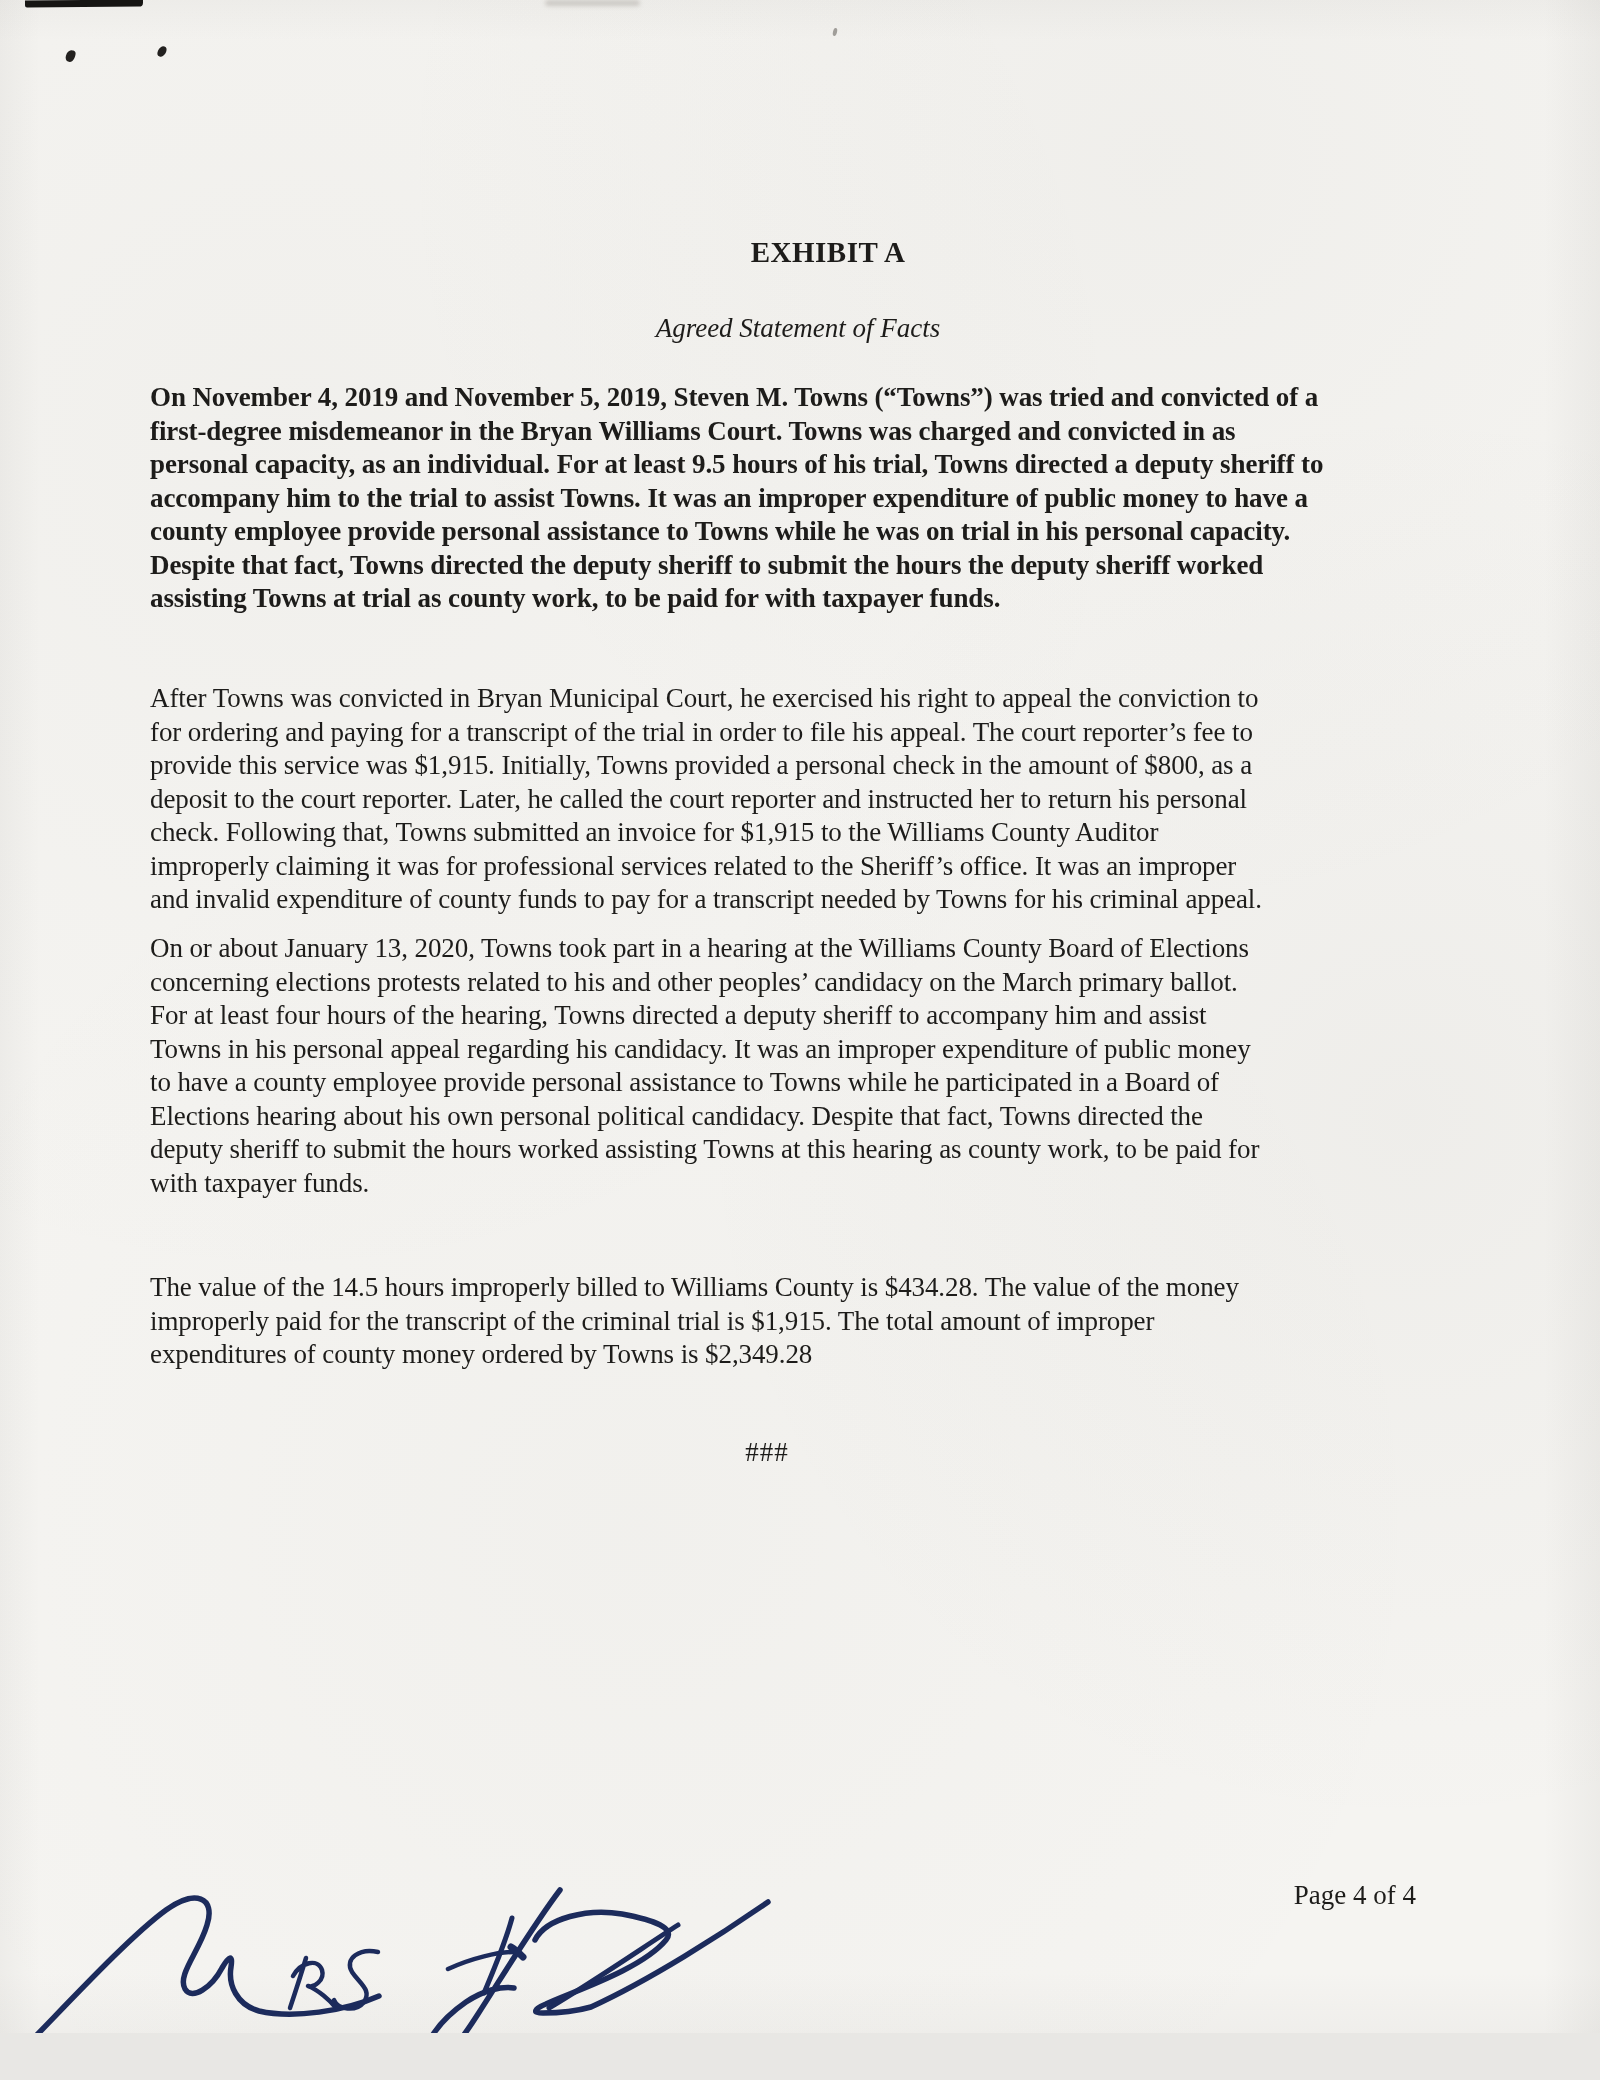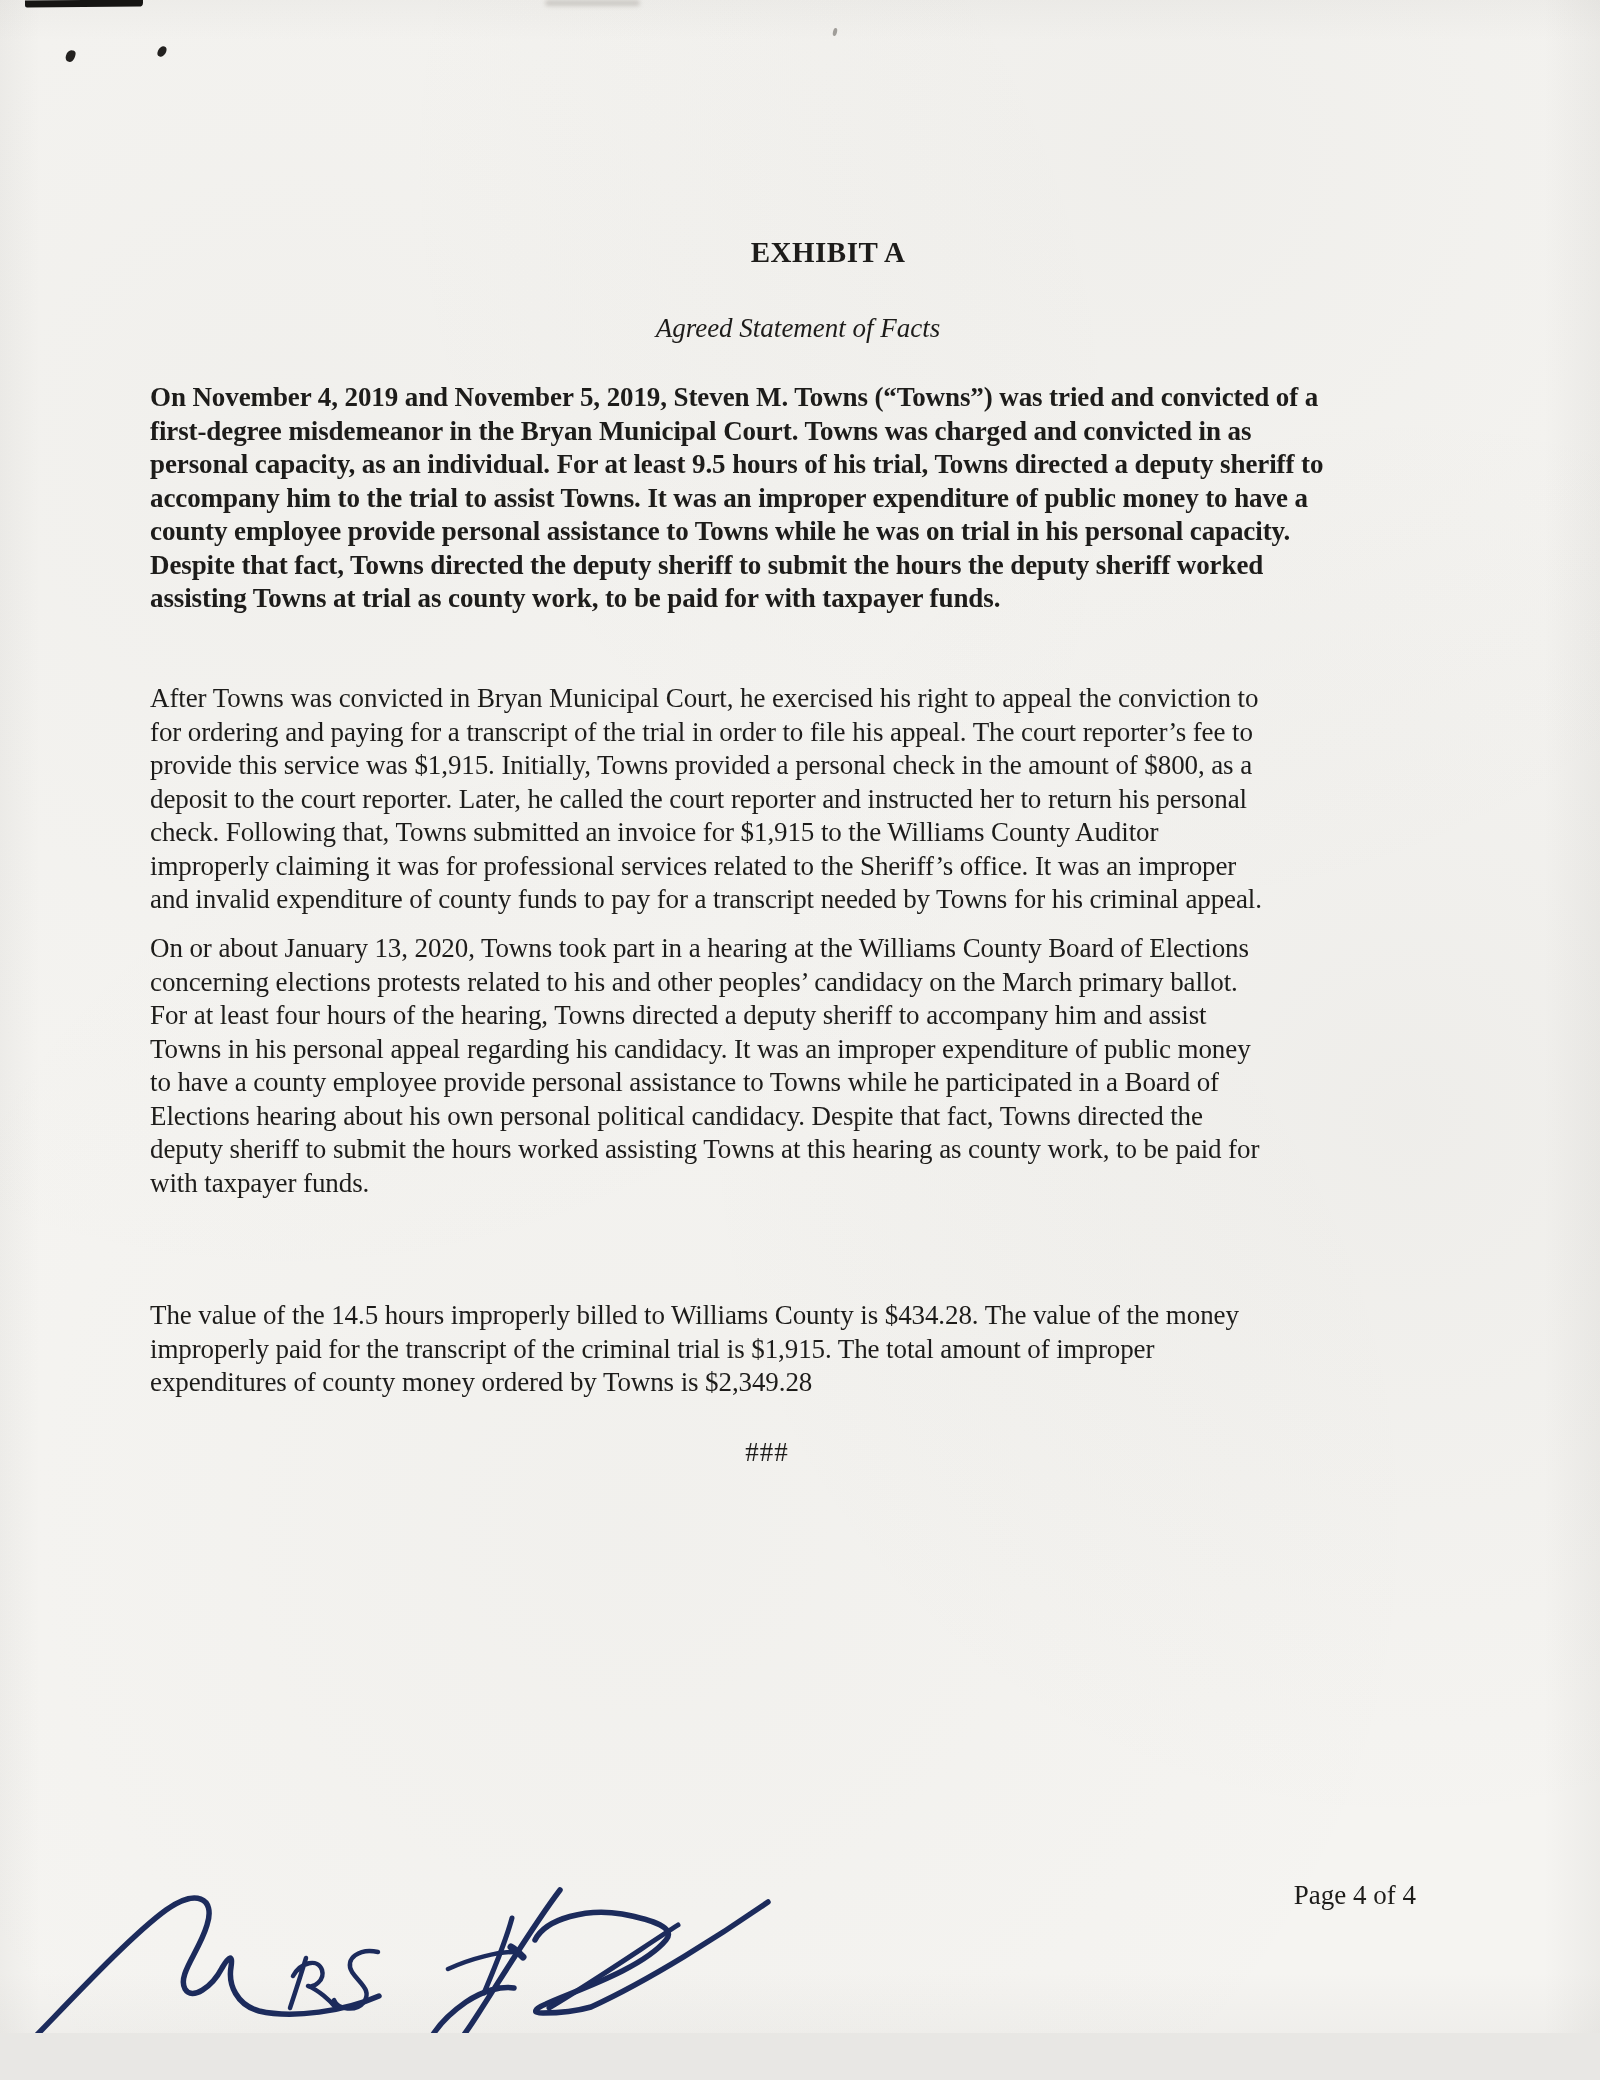--- a/index.html
+++ b/index.html
@@ -32,21 +32,21 @@
     font-size:27px; font-style:italic; line-height:34px;
   }
   .para {
     position:absolute; left:150px; width:1270px;
     font-size:27px; line-height:33.5px;
   }
   .para .line { white-space:nowrap; height:33.5px; letter-spacing:-0.1px; }
   .p1 { top:381px;font-weight:bold; }
   .p2 { top:670px;margin-top:12px; }
   .p3 { top:932px;font-family:Liberation Serif, serif; }
-  .p4 { top:1271px;margin-top:28px; }
+  .p4 { top:1271px; }
   .end-mark {
     position:absolute; top:1436px; left:0; width:1600px;
     text-align:center; transform:translateX(-33px);
     font-size:27px; line-height:33.5px; letter-spacing:1px;
   }
   .page-number {
     position:absolute; top:1879px; right:184px;
     font-size:27px; line-height:33.5px;
   }
   .signature {
@@ -75,21 +75,21 @@
   <div class="artifact-smudge"></div>
   <div class="speck speck-1"></div>
   <div class="speck speck-2"></div>
   <div class="speck speck-3"></div>
 
   <div class="doc-title">EXHIBIT A</div>
   <div class="doc-subtitle">Agreed Statement of Facts</div>
 
   <div class="para p1">
     <div class="line">On November 4, 2019 and November 5, 2019, Steven M. Towns (“Towns”) was tried and convicted of a</div>
-    <div class="line">first-degree misdemeanor in the Bryan Municipal Court. Towns was charged and convicted in as</div>
+    <div class="line">first-degree misdemeanor in the Bryan Williams Court. Towns was charged and convicted in as</div>
     <div class="line">personal capacity, as an individual. For at least 9.5 hours of his trial, Towns directed a deputy sheriff to</div>
     <div class="line">accompany him to the trial to assist Towns. It was an improper expenditure of public money to have a</div>
     <div class="line">county employee provide personal assistance to Towns while he was on trial in his personal capacity.</div>
     <div class="line">Despite that fact, Towns directed the deputy sheriff to submit the hours the deputy sheriff worked</div>
     <div class="line">assisting Towns at trial as county work, to be paid for with taxpayer funds.</div>
   </div>
 
   <div class="para p2">
     <div class="line">After Towns was convicted in Bryan Municipal Court, he exercised his right to appeal the conviction to</div>
     <div class="line">for ordering and paying for a transcript of the trial in order to file his appeal. The court reporter’s fee to</div>

